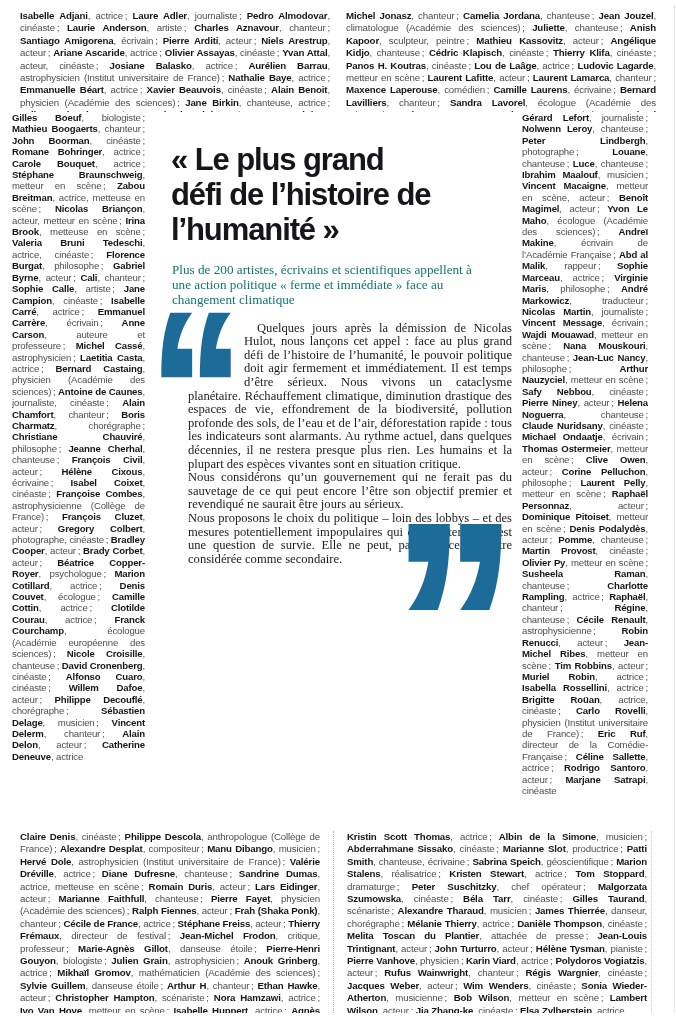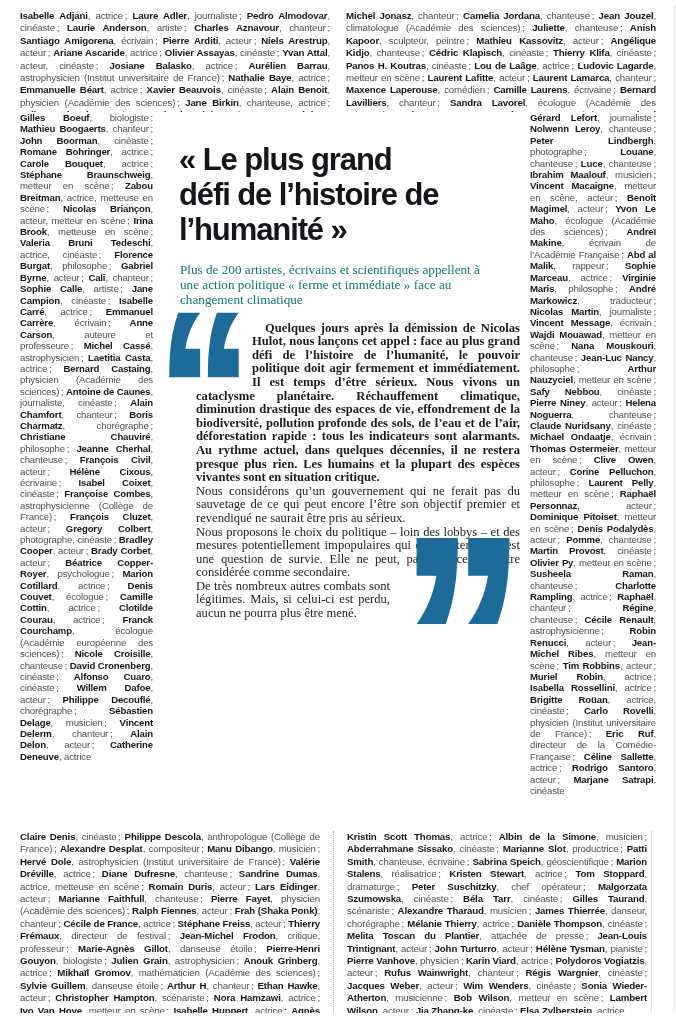--- a/index.html
+++ b/index.html
@@ -11,21 +11,21 @@
   .siglist{
     text-align:justify;color:#4d4d4d;
   }
   .siglist b{color:#161616;font-weight:bold;}
   .wide-list{font-size:9.7px;line-height:12.4px;letter-spacing:-0.15px;}
   .narrow-list{font-size:9.6px;line-height:11.4px;letter-spacing:-0.15px;}
   
   .top-row{position:absolute;top:10px;left:20px;width:636px;height:102px;display:flex;overflow:hidden;}
   .top-col{width:310px;overflow:hidden;}
   .top-col + .top-col{margin-left:16px;}
-  .mid-row{position:absolute;top:112px;left:20px;width:640px;height:719px;display:flex;overflow:hidden;}
+  .mid-row{position:absolute;top:112px;left:12px;width:640px;height:719px;display:flex;overflow:hidden;}
   .left-col{width:133px;margin-right:12px;overflow:hidden;}
   .center-col{width:356px;margin-right:9px;}
   .right-col{width:126px;overflow:hidden;}
   .bottom-row{position:absolute;top:831px;left:20px;width:632px;height:182px;display:flex;overflow:hidden;}
   .bottom-col{width:302px;overflow:hidden;}
   .bottom-col.first{padding-right:13px;}
   .bottom-col.second{border-left:1px dotted #b5b5b5;padding-left:13px;border-right:1px dotted #cfcfcf;padding-right:4px;}
   .edge-rule{position:absolute;top:6px;bottom:6px;right:1px;border-right:1px dotted #d2d2d2;}
   
   .headline{
@@ -37,21 +37,21 @@
     margin:15px 0 0 15px;width:308px;
     font-family:"Liberation Serif",serif;
     font-size:13.2px;line-height:15.2px;color:#0f766e;
   }
   .article{
     margin:14px 0 0 31px;width:324px;
     font-family:"Liberation Serif",serif;
     font-size:12.6px;line-height:13.6px;text-align:justify;color:#1b1b1b;
   }
   .article p{margin:0;}
-  .article p.p-first{text-indent:13px;font-weight:bold;}
+  .article p.p-first{text-indent:13px;}
   .open-quote{float:left;width:72px;height:66px;margin:-10px 12px 2px -28px;}
   .open-quote svg{width:100%;height:100%;}
   .close-quote{float:right;width:118px;height:86px;margin:-42px -2px 0 14px;}
   .close-quote svg{width:100%;height:100%;transform:rotate(180deg);}
   .quote-fill{fill:#1d6b99;}
 </style>
 </head>
 <body>
 
 <div class="page">
@@ -69,29 +69,28 @@
       <p class="standfirst">Plus de 200 artistes, écrivains et scientifiques appellent à une action politique «&nbsp;ferme et immédiate&nbsp;» face au changement climatique</p>
 
       <div class="article">
         <div class="open-quote">
           <svg viewBox="0 0 112 100" aria-hidden="true">
             <path class="quote-fill" d="M50,0 L16,0 C6,28 2,56 2,100 L50,100 L50,56 L27,56 C30,36 38,16 50,0 Z"></path>
             <path class="quote-fill" d="M110,0 L76,0 C66,28 62,56 62,100 L110,100 L110,56 L87,56 C90,36 98,16 110,0 Z"></path>
           </svg>
         </div>
         <p class="p-first">Quelques jours après la démission de Nicolas Hulot, nous lançons cet appel&nbsp;: face au plus grand défi de l’histoire de l’humanité, le pouvoir politique doit agir fermement et immédiatement. Il est temps d’être sérieux. Nous vivons un cataclysme planétaire. Réchauffement climatique, diminution drastique des espaces de vie, effondrement de la biodiversité, pollution profonde des sols, de l’eau et de l’air, déforestation rapide&nbsp;: tous les indicateurs sont alarmants. Au rythme actuel, dans quelques décennies, il ne restera presque plus rien. Les humains et la plupart des espèces vivantes sont en situation critique.</p>
-        <p>Nous considérons qu’un gouvernement qui ne ferait pas du sauvetage de ce qui peut encore l’être son objectif premier et revendiqué ne saurait être pris au sérieux.</p>
+        <p>Nous considérons qu’un gouvernement qui ne ferait pas du sauvetage de ce qui peut encore l’être son objectif premier et revendiqué ne saurait être jours au sérieux.</p>
         <p>Nous proposons le choix du politique – loin des lobbys – et des mesures potentiellement impopulaires qui en résulteront. C’est une question de survie. Elle ne peut, par essence, pas être considérée comme secondaire.</p>
         <div class="close-quote">
           <svg viewBox="0 0 112 100" aria-hidden="true">
             <path class="quote-fill" d="M50,0 L16,0 C6,28 2,56 2,100 L50,100 L50,56 L27,56 C30,36 38,16 50,0 Z"></path>
             <path class="quote-fill" d="M110,0 L76,0 C66,28 62,56 62,100 L110,100 L110,56 L87,56 C90,36 98,16 110,0 Z"></path>
           </svg>
         </div>
-        <p>De très nombreux autres combats sont légitimes. Mais, si celui-ci est perdu, aucun ne pourra plus être mené.</p>
       </div>
     </div>
 
     <div class="right-col siglist narrow-list"><b>Gérard Lefort</b><span>, journaliste ; </span><b>Nolwenn Leroy</b><span>, chanteuse ; </span><b>Peter Lindbergh</b><span>, photographe ; </span><b>Louane</b><span>, chanteuse ; </span><b>Luce</b><span>, chanteuse ; </span><b>Ibrahim Maalouf</b><span>, musicien ; </span><b>Vincent Macaigne</b><span>, metteur en scène, acteur ; </span><b>Benoît Magimel</b><span>, acteur ; </span><b>Yvon Le Maho</b><span>, écologue (Académie des sciences) ; </span><b>Andreï Makine</b><span>, écrivain de l’Académie Française ; </span><b>Abd al Malik</b><span>, rappeur ; </span><b>Sophie Marceau</b><span>, actrice ; </span><b>Virginie Maris</b><span>, philosophe ; </span><b>André Markowicz</b><span>, traducteur ; </span><b>Nicolas Martin</b><span>, journaliste ; </span><b>Vincent Message</b><span>, écrivain ; </span><b>Wajdi Mouawad</b><span>, metteur en scène ; </span><b>Nana Mouskouri</b><span>, chanteuse ; </span><b>Jean-Luc Nancy</b><span>, philosophe ; </span><b>Arthur Nauzyciel</b><span>, metteur en scène ; </span><b>Safy Nebbou</b><span>, cinéaste ; </span><b>Pierre Niney</b><span>, acteur ; </span><b>Helena Noguerra</b><span>, chanteuse ; </span><b>Claude Nuridsany</b><span>, cinéaste ; </span><b>Michael Ondaatje</b><span>, écrivain ; </span><b>Thomas Ostermeier</b><span>, metteur en scène ; </span><b>Clive Owen</b><span>, acteur ; </span><b>Corine Pelluchon</b><span>, philosophe ; </span><b>Laurent Pelly</b><span>, metteur en scène ; </span><b>Raphaël Personnaz</b><span>, acteur ; </span><b>Dominique Pitoiset</b><span>, metteur en scène ; </span><b>Denis Podalydès</b><span>, acteur ; </span><b>Pomme</b><span>, chanteuse ; </span><b>Martin Provost</b><span>, cinéaste ; </span><b>Olivier Py</b><span>, metteur en scène ; </span><b>Susheela Raman</b><span>, chanteuse ; </span><b>Charlotte Rampling</b><span>, actrice ; </span><b>Raphaël</b><span>, chanteur ; </span><b>Régine</b><span>, chanteuse ; </span><b>Cécile Renault</b><span>, astrophysicienne ; </span><b>Robin Renucci</b><span>, acteur ; </span><b>Jean-Michel Ribes</b><span>, metteur en scène ; </span><b>Tim Robbins</b><span>, acteur ; </span><b>Muriel Robin</b><span>, actrice ; </span><b>Isabella Rossellini</b><span>, actrice ; </span><b>Brigitte Roüan</b><span>, actrice, cinéaste ; </span><b>Carlo Rovelli</b><span>, physicien (Institut universitaire de France) ; </span><b>Eric Ruf</b><span>, directeur de la Comédie-Française ; </span><b>Céline Sallette</b><span>, actrice ; </span><b>Rodrigo Santoro</b><span>, acteur ; </span><b>Marjane Satrapi</b><span>, cinéaste</span></div>
   </div>
 
   <div class="bottom-row">
     <div class="bottom-col first siglist wide-list"><b>Claire Denis</b><span>, cinéaste ; </span><b>Philippe Descola</b><span>, anthropologue (Collège de France) ; </span><b>Alexandre Desplat</b><span>, compositeur ; </span><b>Manu Dibango</b><span>, musicien ; </span><b>Hervé Dole</b><span>, astrophysicien (Institut universitaire de France) ; </span><b>Valérie Dréville</b><span>, actrice ; </span><b>Diane Dufresne</b><span>, chanteuse ; </span><b>Sandrine Dumas</b><span>, actrice, metteuse en scène ; </span><b>Romain Duris</b><span>, acteur ; </span><b>Lars Eidinger</b><span>, acteur ; </span><b>Marianne Faithfull</b><span>, chanteuse ; </span><b>Pierre Fayet</b><span>, physicien (Académie des sciences) ; </span><b>Ralph Fiennes</b><span>, acteur ; </span><b>Frah (Shaka Ponk)</b><span>, chanteur ; </span><b>Cécile de France</b><span>, actrice ; </span><b>Stéphane Freiss</b><span>, acteur ; </span><b>Thierry Frémaux</b><span>, directeur de festival ; </span><b>Jean-Michel Frodon</b><span>, critique, professeur ; </span><b>Marie-Agnès Gillot</b><span>, danseuse étoile ; </span><b>Pierre-Henri Gouyon</b><span>, biologiste ; </span><b>Julien Grain</b><span>, astrophysicien ; </span><b>Anouk Grinberg</b><span>, actrice ; </span><b>Mikhaïl Gromov</b><span>, mathématicien (Académie des sciences) ; </span><b>Sylvie Guillem</b><span>, danseuse étoile ; </span><b>Arthur H</b><span>, chanteur ; </span><b>Ethan Hawke</b><span>, acteur ; </span><b>Christopher Hampton</b><span>, scénariste ; </span><b>Nora Hamzawi</b><span>, actrice ; </span><b>Ivo Van Hove</b><span>, metteur en scène ; </span><b>Isabelle Huppert</b><span>, actrice ; </span><b>Agnès Jaoui</b></div>
     <div class="bottom-col second siglist wide-list"><b>Kristin Scott Thomas</b><span>, actrice ; </span><b>Albin de la Simone</b><span>, musicien ; </span><b>Abderrahmane Sissako</b><span>, cinéaste ; </span><b>Marianne Slot</b><span>, productrice ; </span><b>Patti Smith</b><span>, chanteuse, écrivaine ; </span><b>Sabrina Speich</b><span>, géoscientifique ; </span><b>Marion Stalens</b><span>, réalisatrice ; </span><b>Kristen Stewart</b><span>, actrice ; </span><b>Tom Stoppard</b><span>, dramaturge ; </span><b>Peter Suschitzky</b><span>, chef opérateur ; </span><b>Malgorzata Szumowska</b><span>, cinéaste ; </span><b>Béla Tarr</b><span>, cinéaste ; </span><b>Gilles Taurand</b><span>, scénariste ; </span><b>Alexandre Tharaud</b><span>, musicien ; </span><b>James Thierrée</b><span>, danseur, chorégraphe ; </span><b>Mélanie Thierry</b><span>, actrice ; </span><b>Danièle Thompson</b><span>, cinéaste ; </span><b>Melita Toscan du Plantier</b><span>, attachée de presse ; </span><b>Jean-Louis Trintignant</b><span>, acteur ; </span><b>John Turturro</b><span>, acteur ; </span><b>Hélène Tysman</b><span>, pianiste ; </span><b>Pierre Vanhove</b><span>, physicien ; </span><b>Karin Viard</b><span>, actrice ; </span><b>Polydoros Vogiatzis</b><span>, acteur ; </span><b>Rufus Wainwright</b><span>, chanteur ; </span><b>Régis Wargnier</b><span>, cinéaste ; </span><b>Jacques Weber</b><span>, acteur ; </span><b>Wim Wenders</b><span>, cinéaste ; </span><b>Sonia Wieder-Atherton</b><span>, musicienne ; </span><b>Bob Wilson</b><span>, metteur en scène ; </span><b>Lambert Wilson</b><span>, acteur ; </span><b>Jia Zhang-ke</b><span>, cinéaste ; </span><b>Elsa Zylberstein</b><span>, actrice</span></div>
   </div>

